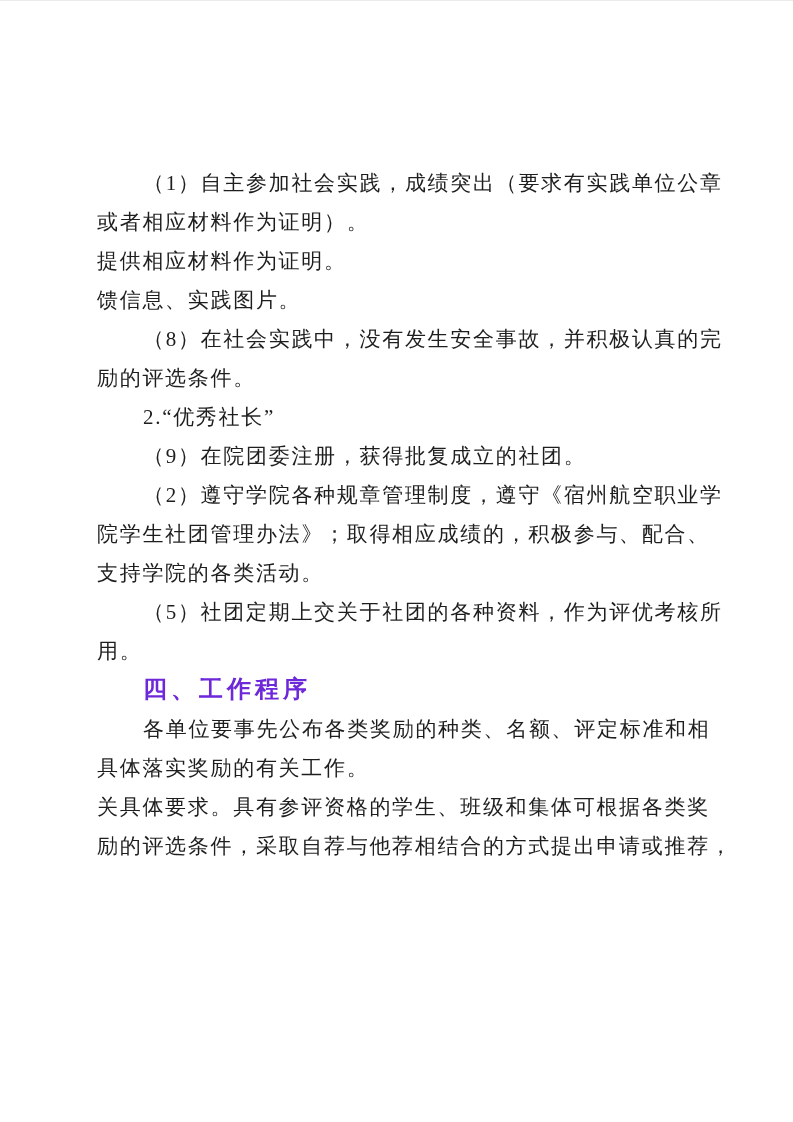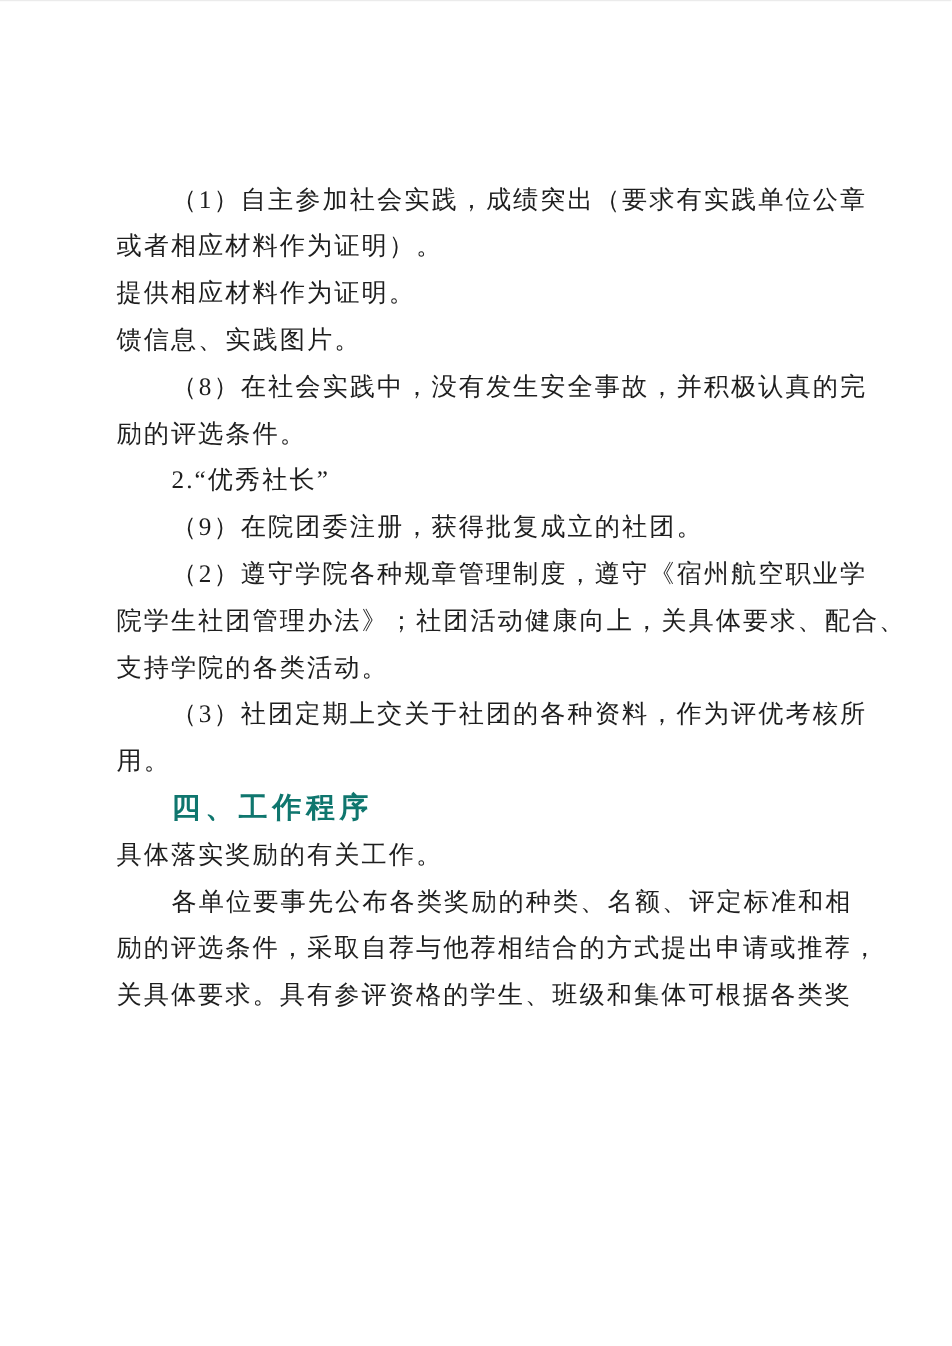--- a/index.html
+++ b/index.html
@@ -13,60 +13,60 @@
     height: 1122px;
     background: #ffffff;
     overflow: hidden;
     border-top: 1px solid #ebebeb;
     box-sizing: border-box;
     font-family: "Liberation Serif", serif;
   }
   .text-block {
     position: absolute;
     left: 97px;
-    top: 146px;
+    top: 163px;
     width: 643px;
   }
   .line {
     height: 39px;
     line-height: 39px;
     font-size: 21px;
     letter-spacing: 1.7px;
     color: #1e1e1e;
     white-space: pre;
     font-family: "Liberation Serif", serif;
   }
   .line.indent {
     padding-left: 46px;
   }
   .line.heading {
-    font-family: Liberation Sans, sans-serif;
+    font-family: Liberation Mono, monospace;
     font-weight: bold;
     font-size: 24px;
     letter-spacing: 4px;
-    color: #0f766e;
+    color: #6d28d9;
   }
 </style>
 </head>
 <body>
 
 <div class="page">
   <div class="text-block">
       <div class="line indent">（1）自主参加社会实践，成绩突出（要求有实践单位公章</div>
       <div class="line">或者相应材料作为证明）。</div>
       <div class="line">提供相应材料作为证明。</div>
       <div class="line">馈信息、实践图片。</div>
       <div class="line indent">（8）在社会实践中，没有发生安全事故，并积极认真的完</div>
       <div class="line">励的评选条件。</div>
       <div class="line indent">2.“优秀社长”</div>
       <div class="line indent">（9）在院团委注册，获得批复成立的社团。</div>
       <div class="line indent">（2）遵守学院各种规章管理制度，遵守《宿州航空职业学</div>
-      <div class="line">院学生社团管理办法》；社团活动健康向上，关具体要求、配合、</div>
+      <div class="line">院学生社团管理办法》；取得相应成绩的，积极参与、配合、</div>
       <div class="line">支持学院的各类活动。</div>
-      <div class="line indent">（3）社团定期上交关于社团的各种资料，作为评优考核所</div>
+      <div class="line indent">（5）社团定期上交关于社团的各种资料，作为评优考核所</div>
       <div class="line">用。</div>
       <div class="line indent heading">四、工作程序</div>
+      <div class="line indent">各单位要事先公布各类奖励的种类、名额、评定标准和相</div>
       <div class="line">具体落实奖励的有关工作。</div>
-      <div class="line indent">各单位要事先公布各类奖励的种类、名额、评定标准和相</div>
+      <div class="line">关具体要求。具有参评资格的学生、班级和集体可根据各类奖</div>
       <div class="line">励的评选条件，采取自荐与他荐相结合的方式提出申请或推荐，</div>
-      <div class="line">关具体要求。具有参评资格的学生、班级和集体可根据各类奖</div>
     </div>
 </div>
 
 </body></html>

